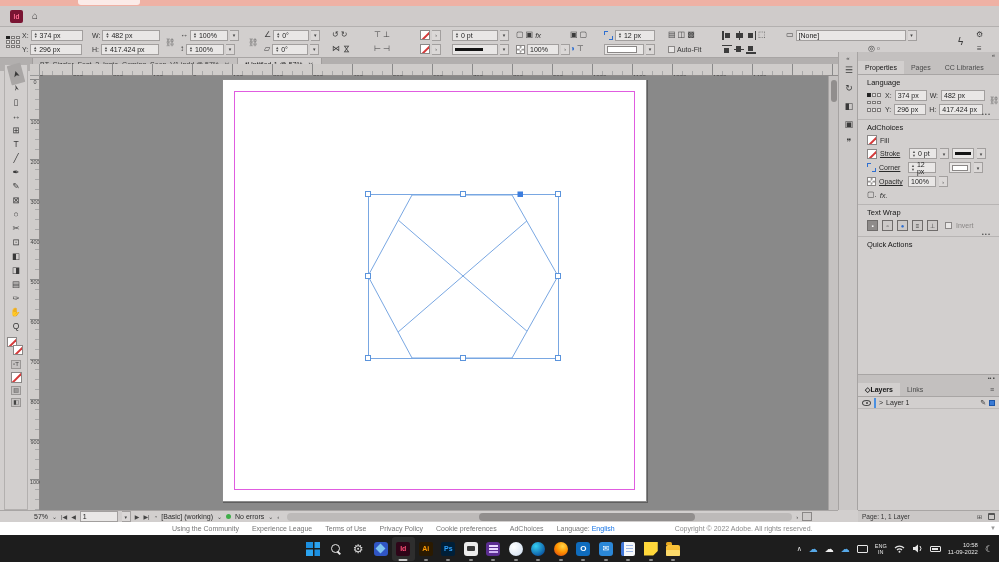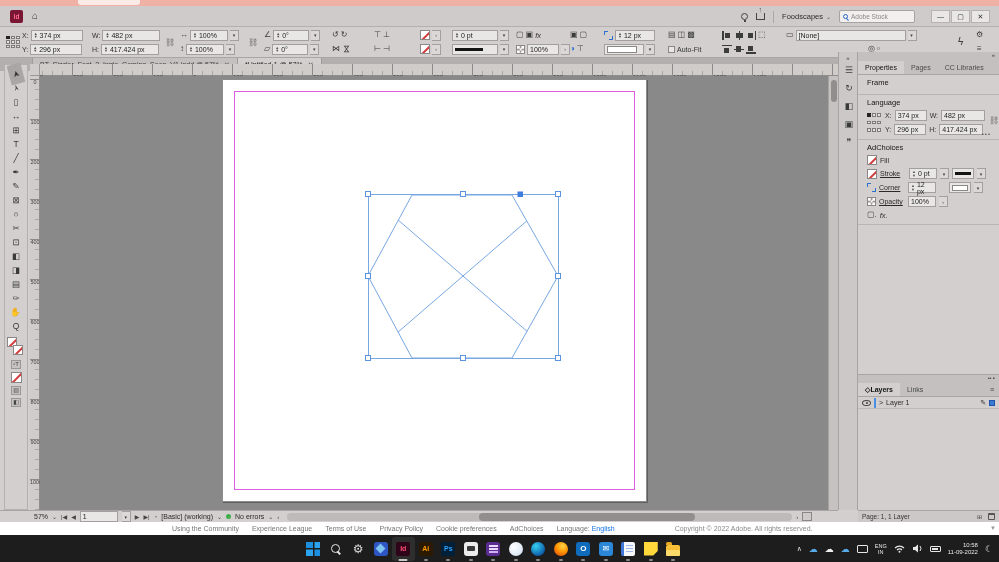--- a/index.html
+++ b/index.html
@@ -200,35 +200,20 @@
 <body>
 
 <div class="abs" id="pink-strip"></div>
 <div class="abs" id="pink-blob"></div>
 
 <div class="abs" id="app">
 
   <div class="abs" id="menubar">
     <div id="id-logo">Id</div>
     <span id="home-ic">⌂</span>
-    <div id="menu-right">
-      <span class="bulb"></span>
-      <span class="share-ic"></span>
-      <span class="vsep"></span>
-      <span id="workspace-switcher">Foodscapes</span>
-      <div id="stock-search">
-        <span class="mag"></span>
-        <span>Adobe Stock</span>
-      </div>
-      <div id="win-controls">
-        <span class="wc">—</span>
-        <span class="wc">▢</span>
-        <span class="wc">✕</span>
-      </div>
-    </div>
   </div>
 
   <div class="abs" id="controlbar">
     <div class="grp" style="left:6px;top:9px">
       <span class="refgrid">
           <i class="sel"></i>
           <i></i>
           <i></i>
           <i></i>
           <i></i>
@@ -574,23 +559,20 @@
 </div>
 
 <div class="abs" id="props">
   <div id="props-top">«</div>
   <div id="ptabs">
     <span class="ptab active">Properties</span>
     <span class="ptab">Pages</span>
     <span class="ptab">CC Libraries</span>
   </div>
   <div class="psec">
-    <h4>Frame</h4>
-  </div>
-  <div class="psec">
     <h4>Language</h4>
     <div style="display:flex;gap:4px">
       <span class="refgrid" style="margin-top:3px">
           <i class="sel"></i>
           <i></i>
           <i></i>
           <i></i>
           <i></i>
           <i></i>
           <i></i>
@@ -660,20 +642,36 @@
       <span class="field" style="width:28px">
           <span>100%</span>
         </span>
         <span class="dd">›</span>
     </div>
     <div class="prow" style="margin-bottom:0">
       <span class="mini">▢.</span>
       <span class="fx">fx.</span>
     </div>
   </div>
+  <div class="psec">
+    <h4>Text Wrap</h4>
+    <div class="prow" style="gap:4px;margin-bottom:1px">
+      <span class="tw sel">▪</span>
+      <span class="tw">▫</span>
+      <span class="tw" style="color:#2f6fd0">●</span>
+      <span class="tw">≡</span>
+      <span class="tw">⊥</span>
+      <span class="cb" style="margin-left:3px"></span>
+      <span style="color:#8a8786">Invert</span>
+    </div>
+    <div class="dots-ic" style="bottom:-1px">•••</div>
+  </div>
+  <div class="psec" style="border-bottom:none">
+    <h4>Quick Actions</h4>
+  </div>
 
   <div id="layers">
     <div id="layers-minirow">•• ▪</div>
     <div id="layers-tabs">
       <span class="ptab active">◇ <span>Layers</span></span>
       <span class="ptab">Links</span>
       <span id="layers-menu">≡</span>
     </div>
     <div id="layer-row">
       <span class="eye"></span>

